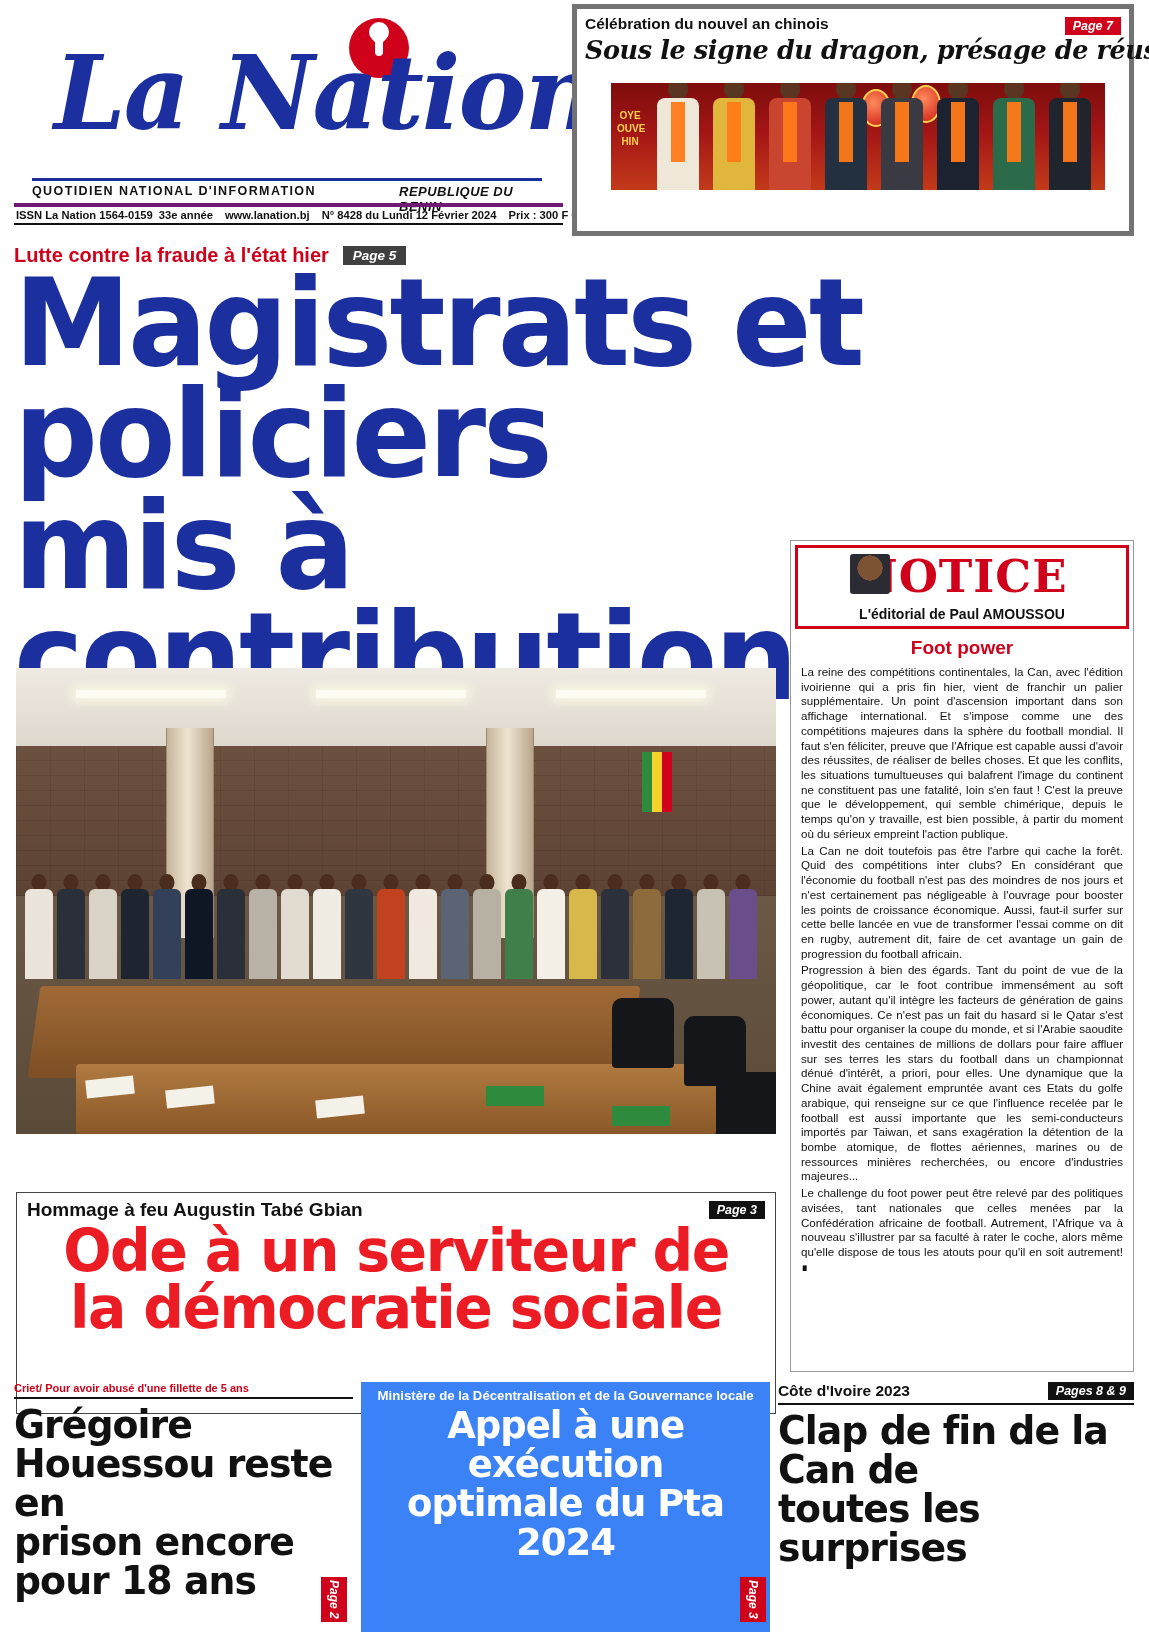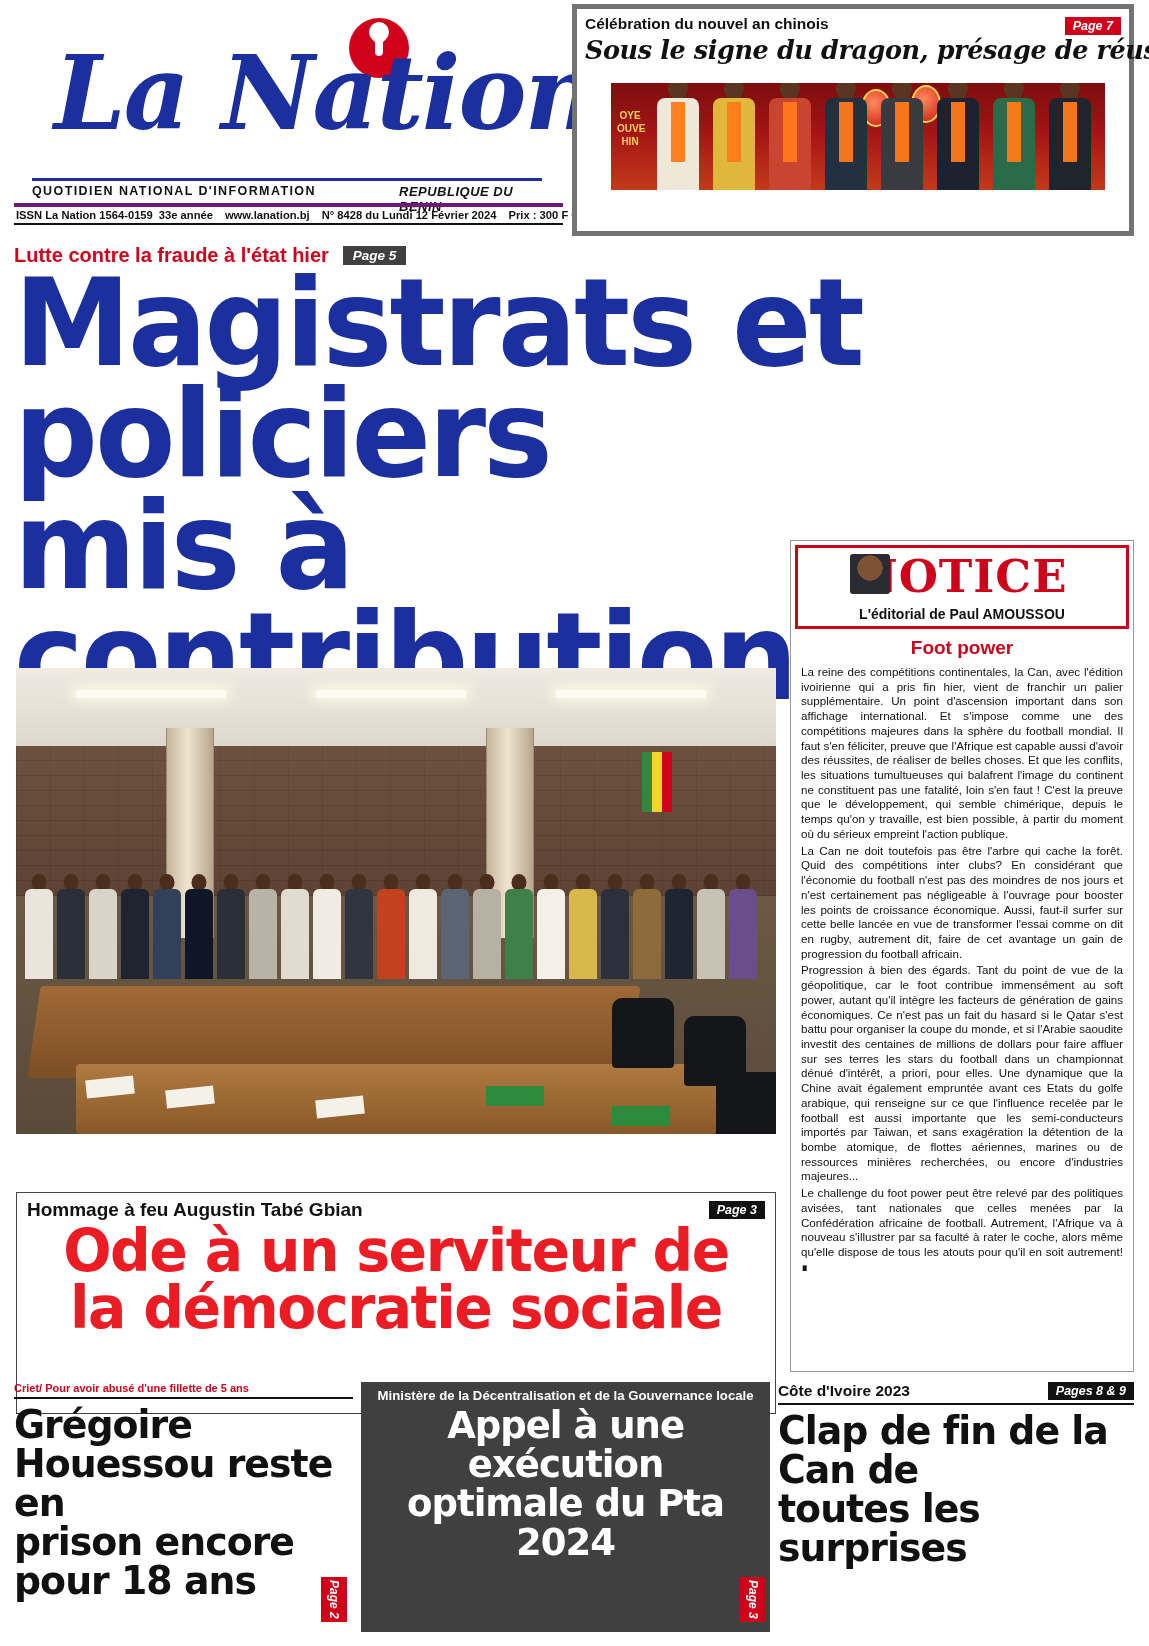--- a/index.html
+++ b/index.html
@@ -450,21 +450,21 @@
     position: absolute;
     left: 14px;
     top: 1382px;
     width: 1120px;
     height: 250px;
     display: flex;
     gap: 8px;
   }
   .bcol { position: relative; }
   .bcol1 { width: 362px; }
-  .bcol2 { width: 436px; background: #404040; }
+  .bcol2 { width: 436px; background: #3b82f6; }
   .bcol3 { width: 380px; }
 
   .b-kicker {
     font-size: 11px;
     font-weight: bold;
     color: #d0021b;
     border-bottom: 2px solid #111;
     padding-bottom: 3px;
   }
   .b-kicker-white {

